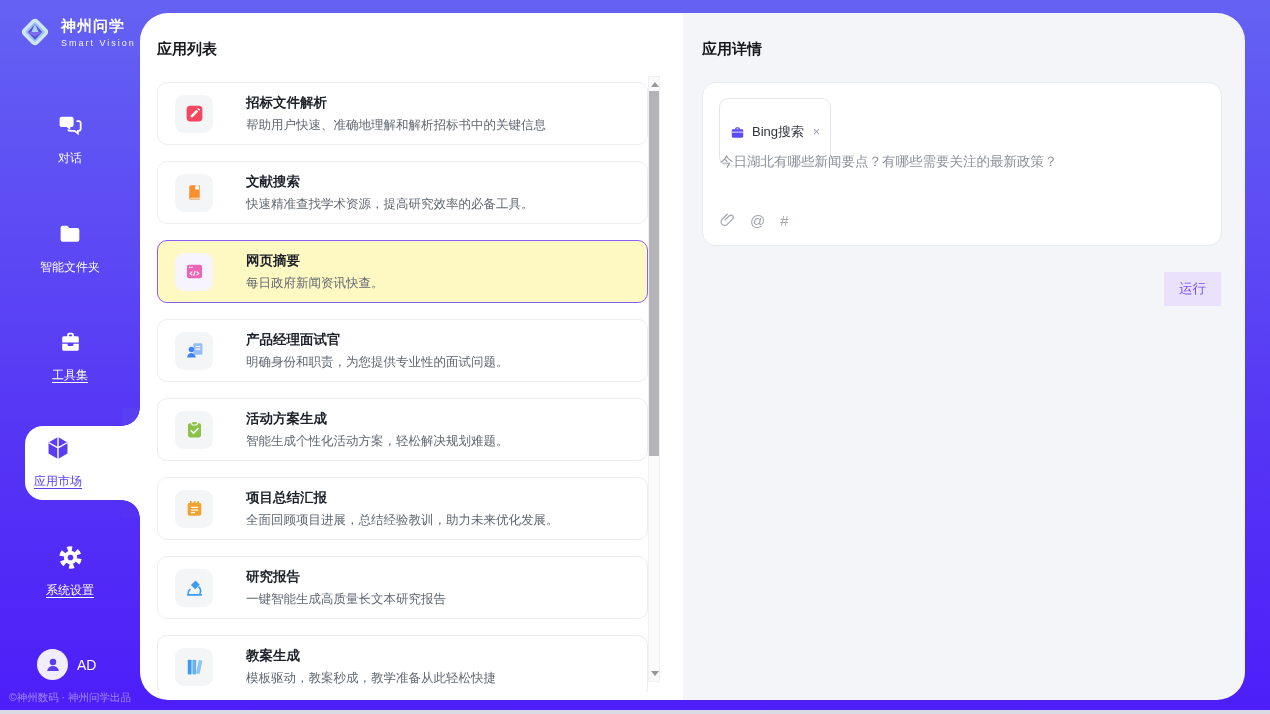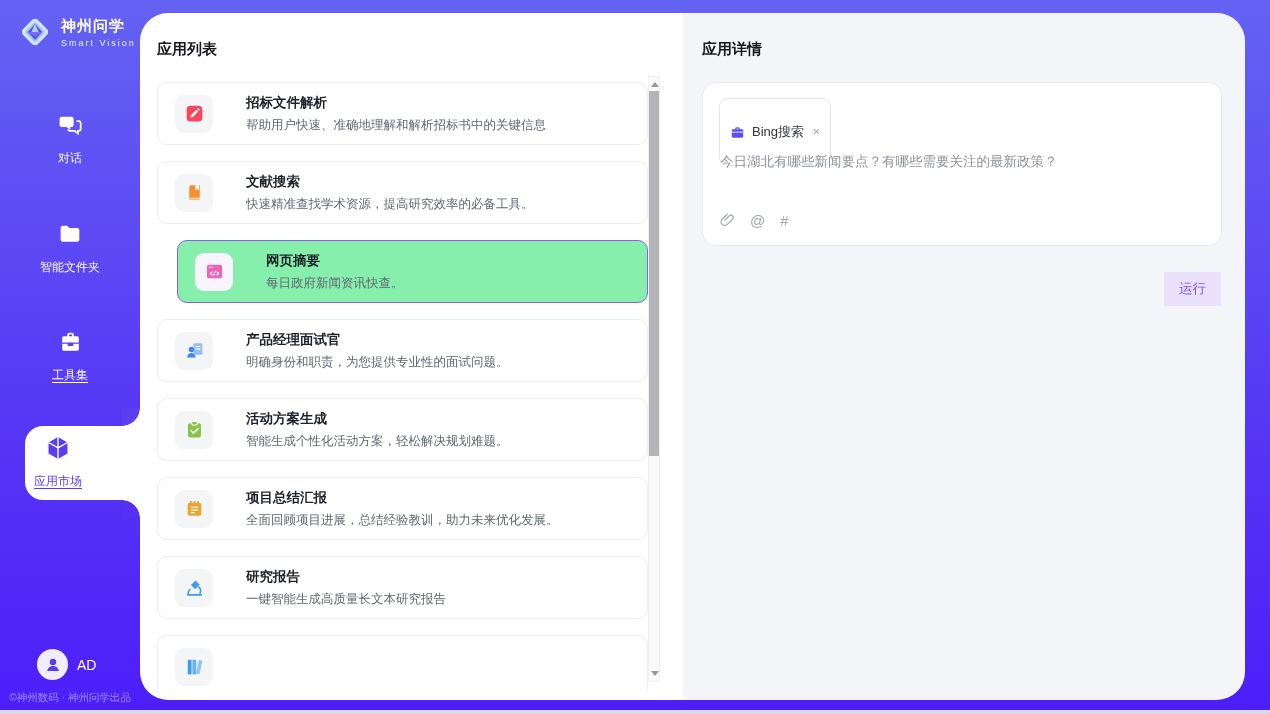--- a/index.html
+++ b/index.html
@@ -38,21 +38,21 @@
     border-radius:28px; overflow:hidden; display:flex; z-index:1; }
   .panel-list { width:543px; background:#ffffff; position:relative; }
   .panel-detail { flex:1; background:#f4f5f8; position:relative; }
   .panel-title { position:absolute; top:27px; left:17px; font-size:15px; font-weight:bold; color:#17191d; }
   .panel-detail .panel-title { left:19px; }
 
   
   .apps { position:absolute; top:69px; left:17px; width:491px; height:610px; overflow:hidden; }
   .app-card { display:flex; align-items:center; gap:33px; height:63px; margin-bottom:16px;
     border:1px solid #ebedf1; border-radius:10px; background:#fff; padding-left:17px; cursor:pointer; }
-  .app-card.selected { background:#86efac; border:1.5px solid #8b5cf6;margin-left:20px; }
+  .app-card.selected { background:#fef9c3; border:1.5px solid #8b5cf6; }
   .app-icon { width:38px; height:38px; border-radius:9px; background:#f3f5f7; flex:0 0 38px;
     display:flex; align-items:center; justify-content:center; }
   .app-card.selected .app-icon { background:#f7f4fe; }
   .app-icon svg { width:21px; height:21px; }
   .app-name { font-size:13.5px; font-weight:bold; color:#1d2129; margin-bottom:5px; }
   .app-desc { font-size:12.5px; color:#606771; }
 
   
   .scrollbar { position:absolute; top:63px; right:23px; width:12px; height:606px;
     background:#fafafb; border:1px solid #f0f0f2; }
@@ -121,20 +121,28 @@
 
   <div class="nav-bubble"></div>
   <div class="nav-item active">
     <svg width="28" height="28" viewBox="0 0 26 26">
       <path d="M13 2.8l8.8 5v10.4l-8.8 5-8.8-5V7.8z" fill="#5b3df0"></path>
       <path d="M13 2.8v10.1m0 0l8.8-5m-8.8 5l-8.8-5M13 12.9v10.3" stroke="#fff" stroke-width="1.3" fill="none"></path>
     </svg>
     <span class="nav-label">应用市场</span>
   </div>
 
+  <div class="nav-item underlined" style="top:544px">
+    <svg width="27" height="27" viewBox="0 0 26 26">
+      <circle cx="13" cy="13" r="8.2" fill="none" stroke="#fff" stroke-width="5.2" stroke-dasharray="4.3 4.3" transform="rotate(8 13 13)"></circle>
+      <circle cx="13" cy="13" r="6.4" fill="#fff"></circle>
+      <circle cx="13" cy="13" r="2.7" fill="#5431f4"></circle>
+    </svg>
+    <span class="nav-label">系统设置</span>
+  </div>
 
   <div class="user-row">
     <div class="avatar">
       <svg width="22" height="22" viewBox="0 0 26 26">
         <circle cx="13" cy="9.5" r="3.8" fill="#5b3df0"></circle>
         <path d="M6 20c.9-3.8 3.6-5.7 7-5.7s6.1 1.9 7 5.7z" fill="#5b3df0"></path>
       </svg>
     </div>
     <span class="user-name">AD</span>
   </div>
@@ -251,20 +259,24 @@
   <div class="app-card">
     <div class="app-icon" style="color: rgb(61, 155, 240);">
             <svg viewBox="0 0 20 20">
               <rect x="3.6" y="3.5" width="3.6" height="14" rx="0.9" fill="currentColor"></rect>
               <rect x="8" y="3.5" width="3.6" height="14" rx="0.9" fill="currentColor" opacity="0.75"></rect>
               <g transform="rotate(12 14.5 10.5)">
                 <rect x="12.8" y="3.9" width="3.4" height="13.2" rx="0.9" fill="currentColor" opacity="0.55"></rect>
               </g>
             </svg>
           </div>
+    <div class="app-text">
+      <div class="app-name">教案生成</div>
+      <div class="app-desc">模板驱动，教案秒成，教学准备从此轻松快捷</div>
+    </div>
   </div>
 </div>
     <div class="scrollbar">
       <div class="sb-arrow sb-up"></div>
       <div class="sb-thumb"></div>
       <div class="sb-arrow sb-down"></div>
     </div>
   </section>
 
   <section class="panel-detail">

